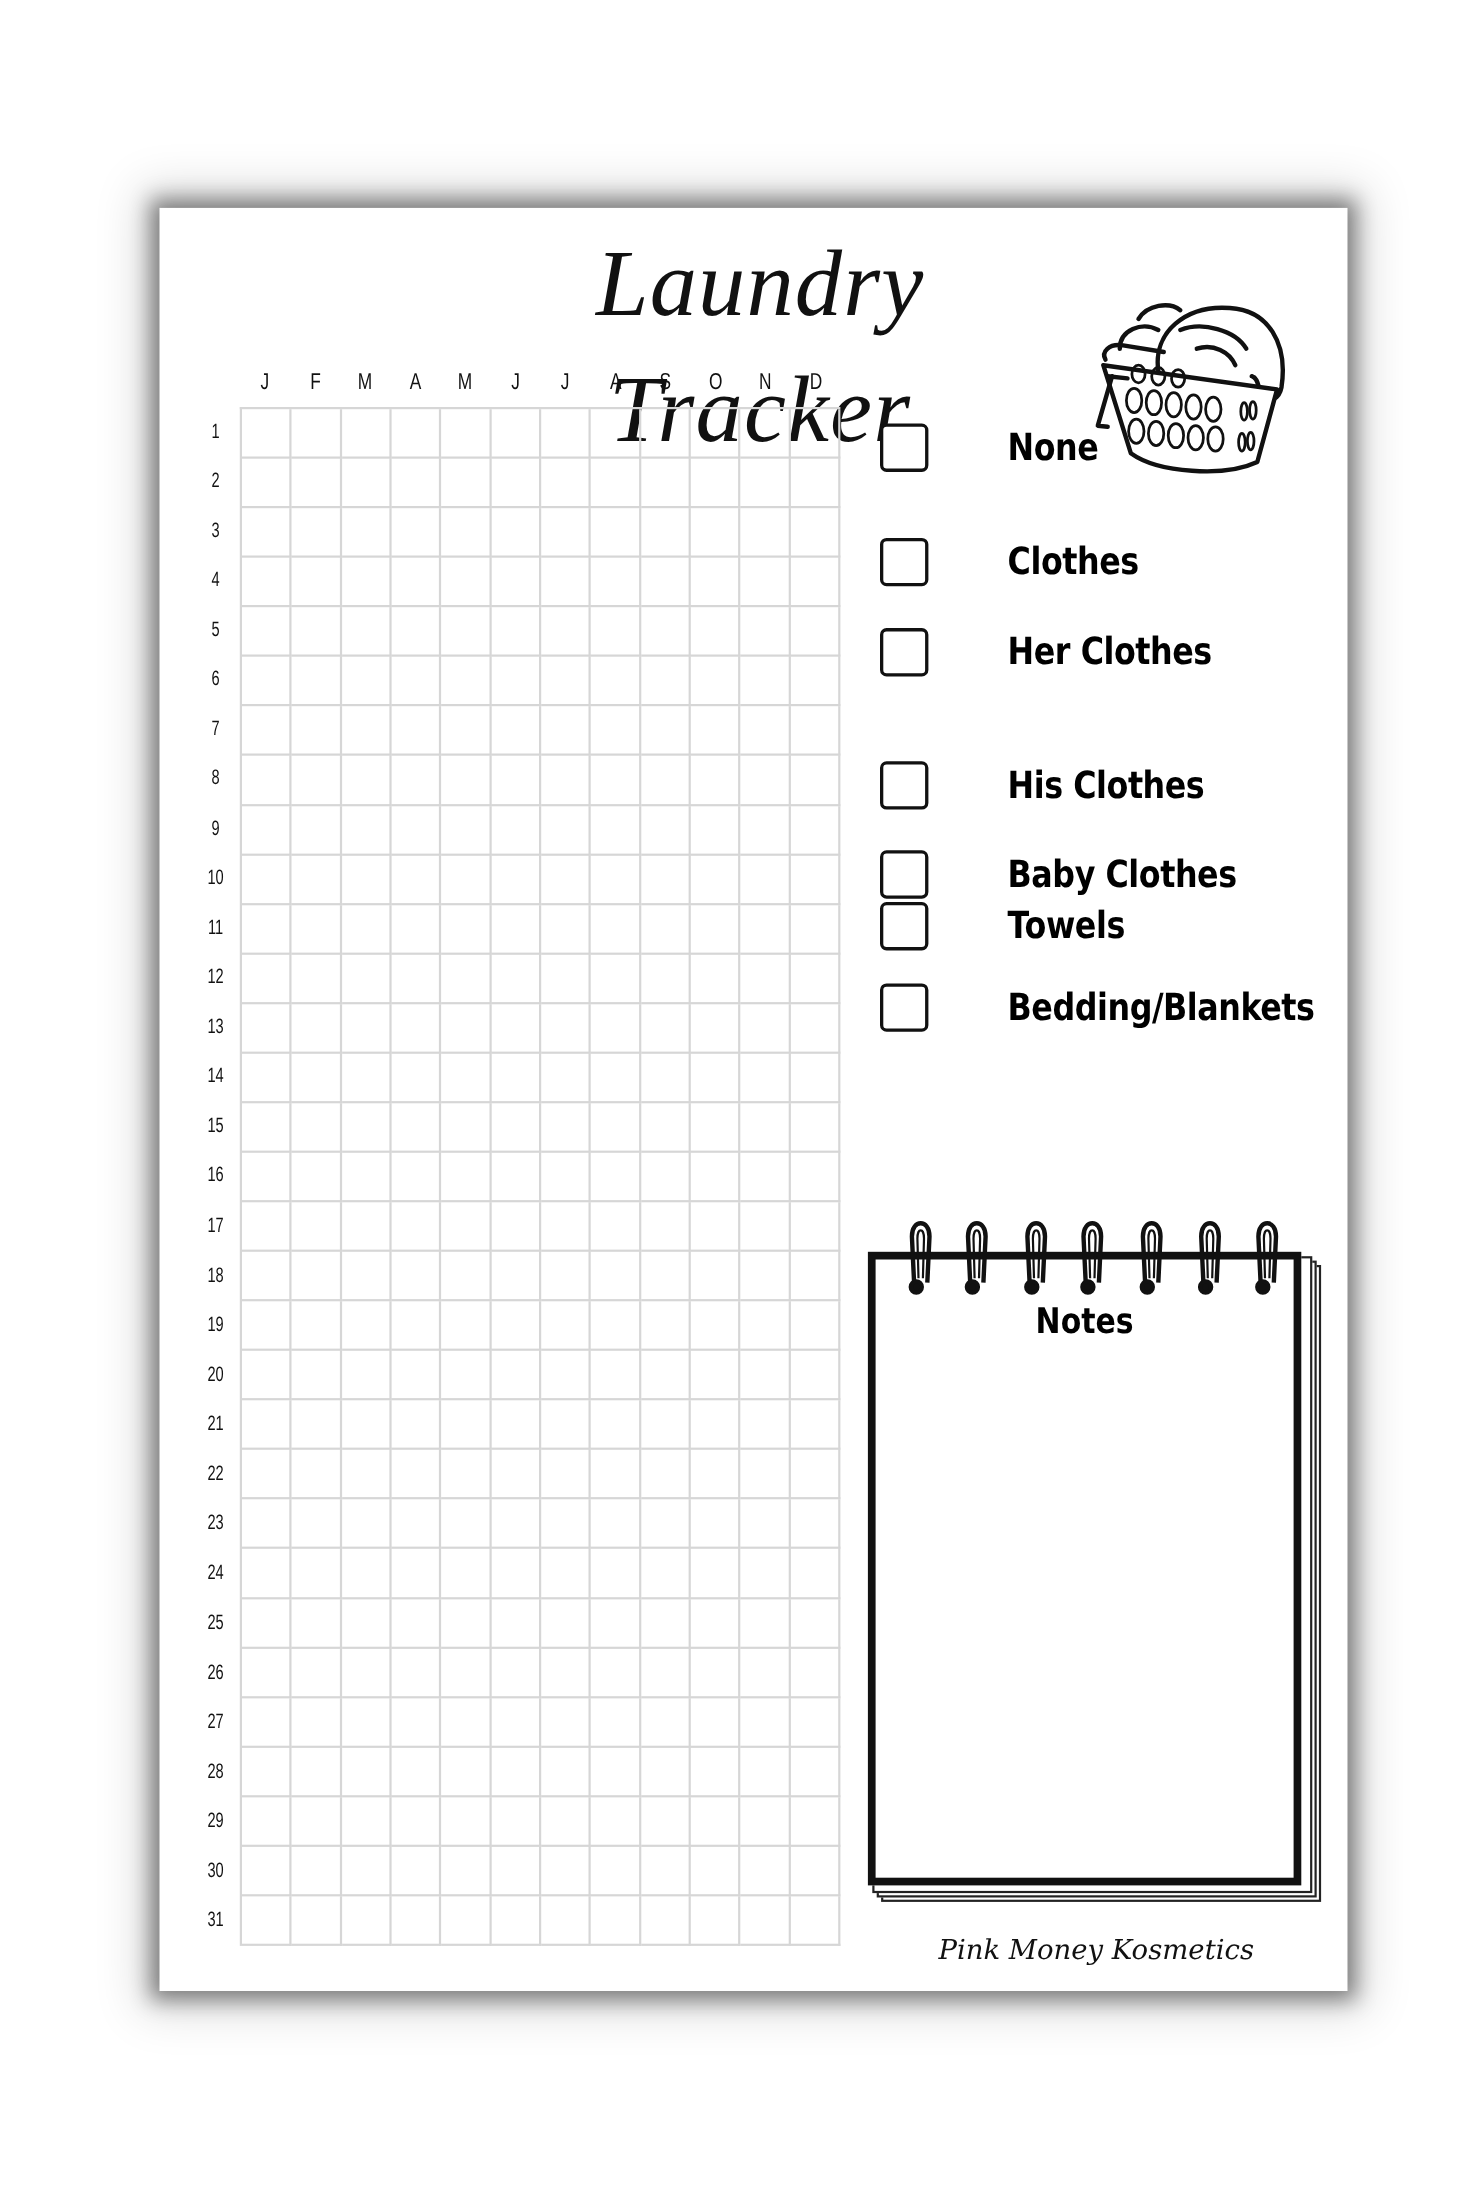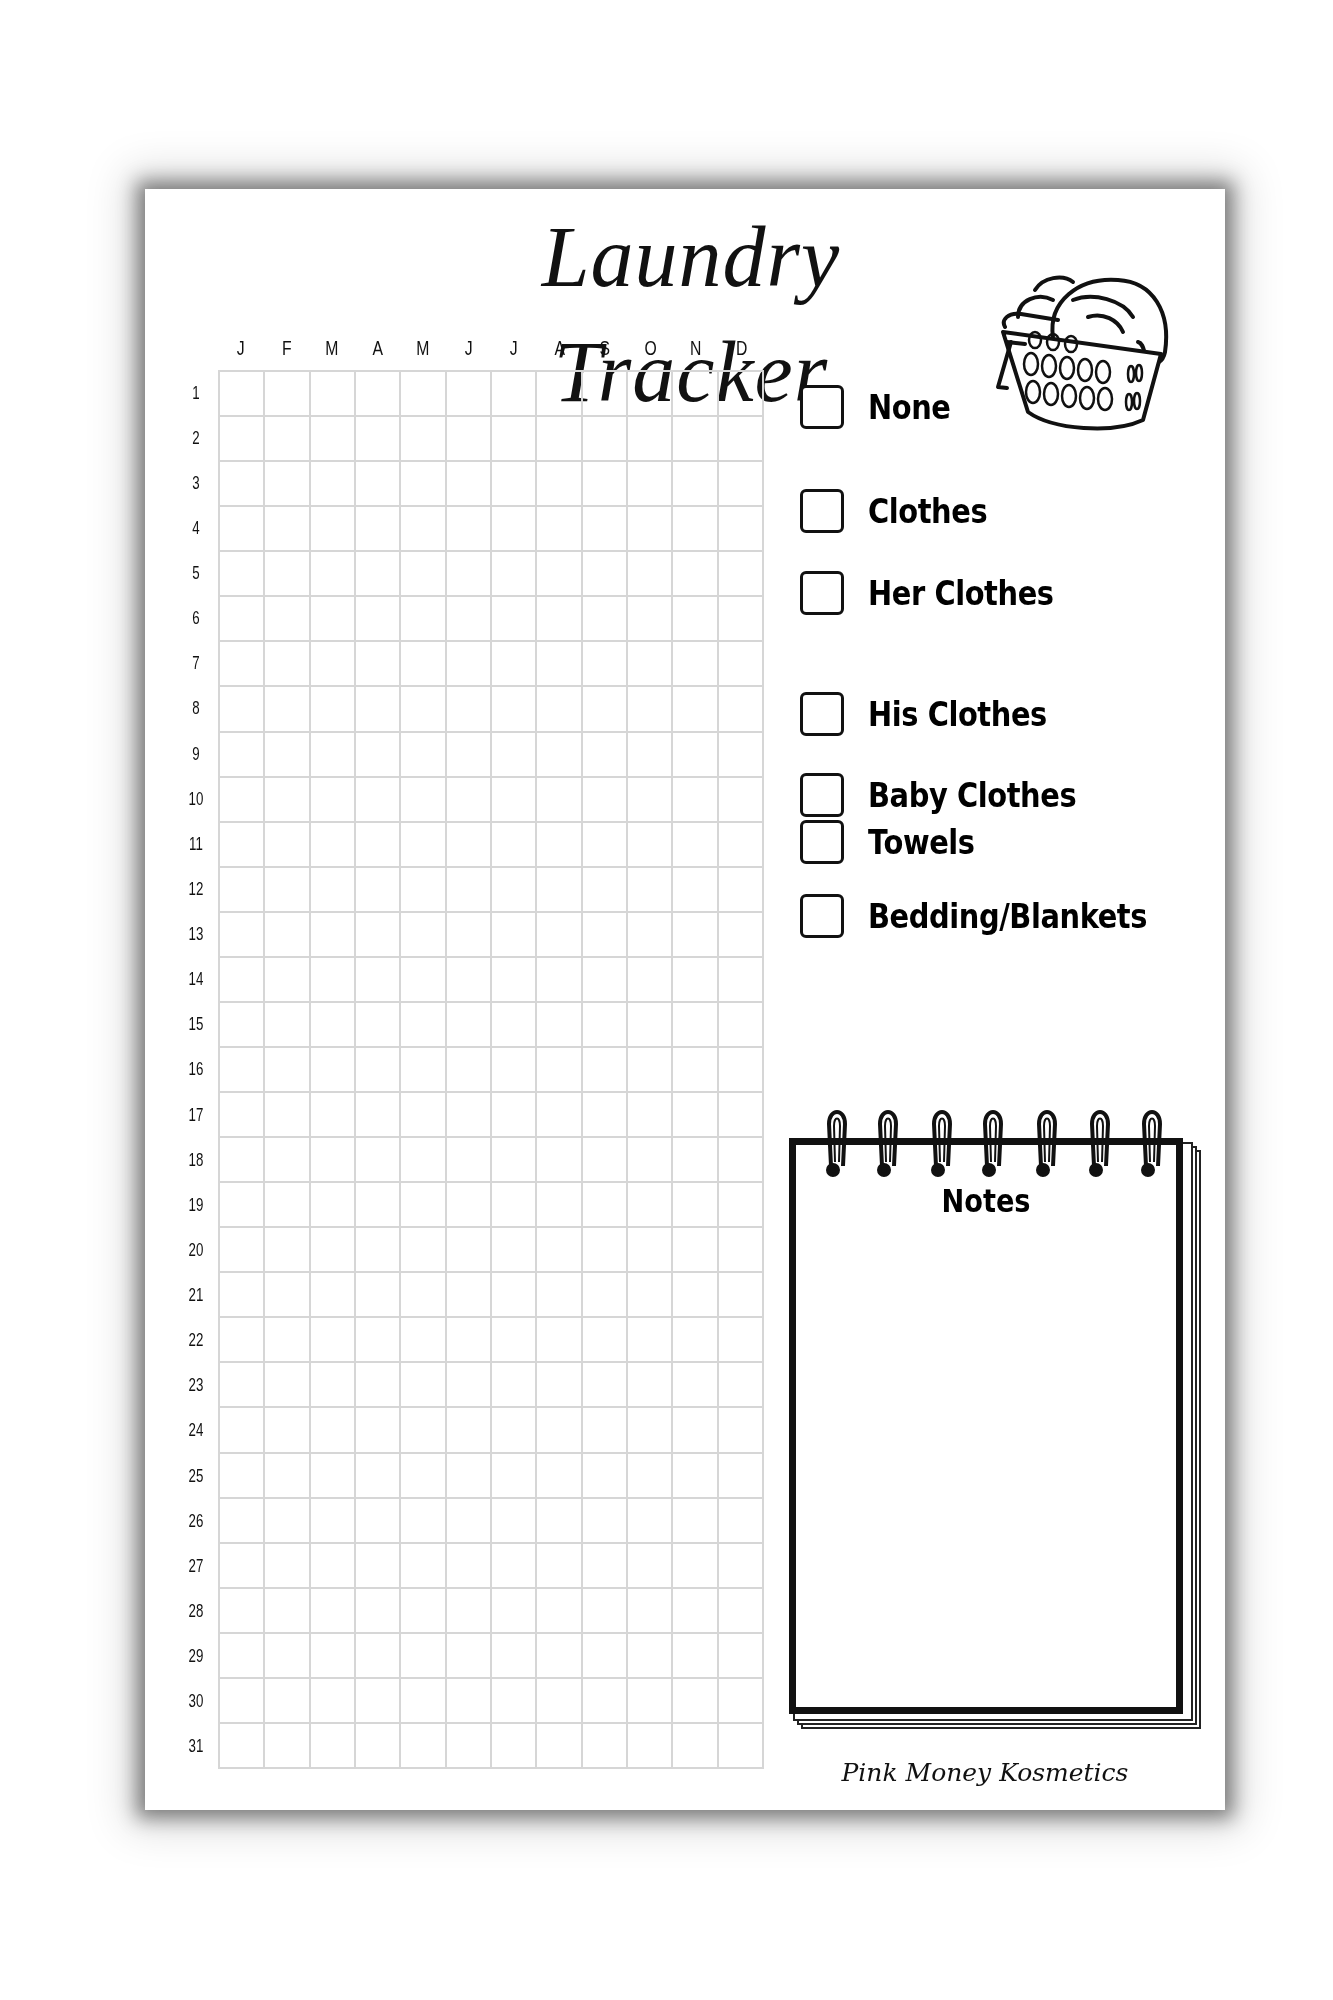--- a/index.html
+++ b/index.html
@@ -9,29 +9,29 @@
   .title { position:absolute; left:396px; top:200px; width:590px; height:115px; text-align:center;
            font-family:Liberation Serif, serif; font-style:italic; font-size:86px; line-height:115px; color:#111; letter-spacing:1px; }
   .months { position:absolute; left:218px; top:336px; width:546px; height:30px; display:flex; }
   .months span { flex:1; text-align:center; font-family:"Liberation Sans Narrow","Liberation Sans", sans-serif; font-size:21px; color:#111; transform:scaleX(0.75); }
   .days { position:absolute; left:178px; top:370px; width:36px; height:1399px; display:flex; flex-direction:column; }
   .days span { flex:1; display:flex; align-items:center; justify-content:center; font-size:19px; color:#111; font-family:"Liberation Sans", sans-serif; transform:scaleX(0.7); }
   .grid { position:absolute; left:218px; top:370px; width:546px; height:1399px; display:grid;
           grid-template-columns:repeat(12,1fr); grid-template-rows:repeat(31,1fr);
           border-top:2px solid #d6d6d6; border-left:2px solid #d6d6d6; box-sizing:border-box; }
   .grid div { border-right:2px solid #d6d6d6; border-bottom:2px solid #d6d6d6; }
-  .check { position:absolute; left:800px; display:flex; align-items:center; height:48px; }
+  .check { position:absolute; left:800px; display:flex; align-items:center; height:48px;gap:48px; }
   .box { width:44px; height:44px; border:3px solid #111; border-radius:6px; box-sizing:border-box; background:#fff; }
   .check .lbl { margin-left:24px; font-family:"DejaVu Sans", sans-serif; font-weight:bold; font-size:34px; color:#000; letter-spacing:-0.5px; transform:scaleX(0.85); transform-origin:left center; white-space:nowrap; }
   .basket { position:absolute; left:993px; top:262px; width:180px; height:172px; }
   .notebook-stack { position:absolute; border:2px solid #222; background:#fff; }
   .notebook { position:absolute; left:789px; top:1138px; width:394px; height:576px; border:7px solid #111; box-sizing:border-box; background:#fff; }
   .notes-title { position:absolute; left:789px; top:1182px; width:394px; text-align:center; font-family:"DejaVu Sans", sans-serif; font-weight:bold; font-size:32px; color:#000; transform:scaleX(0.85); }
   .rings { position:absolute; left:789px; top:1104px; width:394px; height:80px; }
-  .brand { position:absolute; left:830px; top:1758px; width:310px; text-align:center; font-family:"DejaVu Serif", serif; font-style:italic; font-size:25px; color:#111; }
+  .brand { position:absolute; left:830px; top:1758px; width:310px; text-align:right; font-family:"DejaVu Serif", serif; font-style:italic; font-size:25px; color:#111; }
 </style>
 </head>
 <body>
 
 <div class="sheet"></div>
 
 <div class="title">Laundry Tracker</div>
 
 <svg class="basket" viewBox="0 0 180 172">
   <g fill="none" stroke="#111" stroke-width="4" stroke-linejoin="round" stroke-linecap="round">

